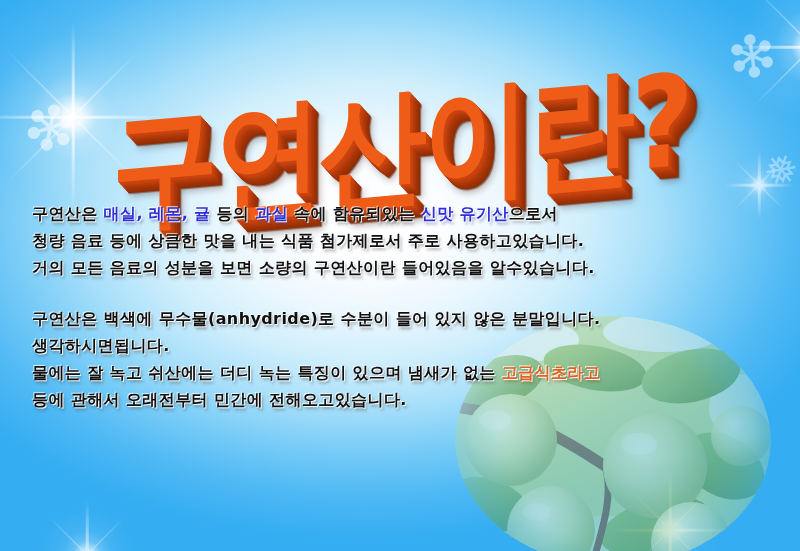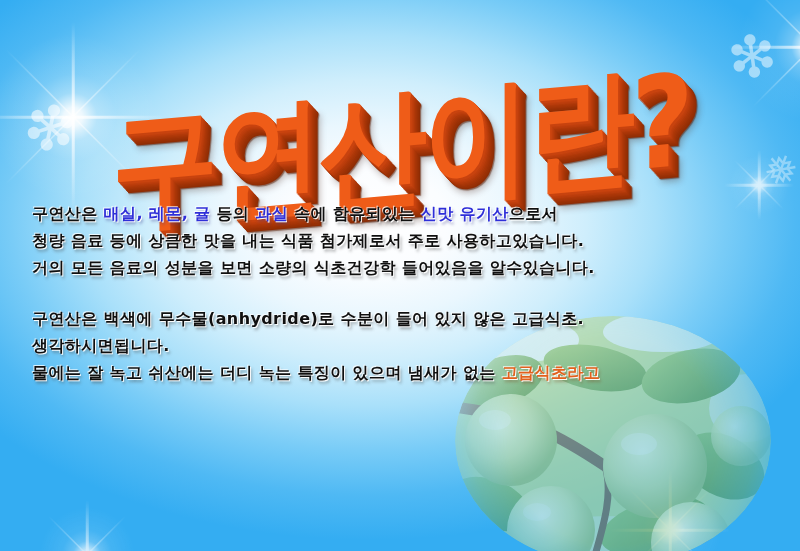--- a/index.html
+++ b/index.html
@@ -270,33 +270,36 @@
   <div class="copy">
 
     <div class="para">
       <div class="line">
         <span>구연산은 </span><span class="hl-blue">매실, 레몬, 귤</span><span> 등의 </span><span class="hl-blue">과실</span><span> 속에 함유되있는 </span><span class="hl-blue">신맛 유기산</span><span>으로서</span>
       </div>
       <div class="line">
         <span>청량 음료 등에 상큼한 맛을 내는 식품 첨가제로서 주로 사용하고있습니다.</span>
       </div>
       <div class="line">
-        <span>거의 모든 음료의 성분을 보면 소량의 식초건강학 들어있음을 알수있습니다.</span>
+        <span>거의 모든 음료의 성분을 보면 소량의 구연산이란 들어있음을 알수있습니다.</span>
       </div>
     </div>
 
     <div class="spacer"></div>
 
     <div class="para">
       <div class="line">
-        <span>구연산은 백색에 무수물(anhydride)로 수분이 들어 있지 않은  고급식초.</span>
+        <span>구연산은 백색에 무수물(anhydride)로 수분이 들어 있지 않은  분말입니다.</span>
       </div>
       <div class="line">
         <span>생각하시면됩니다.</span>
       </div>
       <div class="line">
         <span>물에는 잘 녹고 쉬산에는 더디 녹는 특징이 있으며 냄새가 없는 </span><span class="hl-orange">고급식초</span><span class="hl-orange">라고</span>
       </div>
+      <div class="line">
+        <span>등에 관해서 오래전부터 민간에 전해오고있습니다.</span>
+      </div>
     </div>
 
   </div>
 
 </div>
 
 </body></html>

